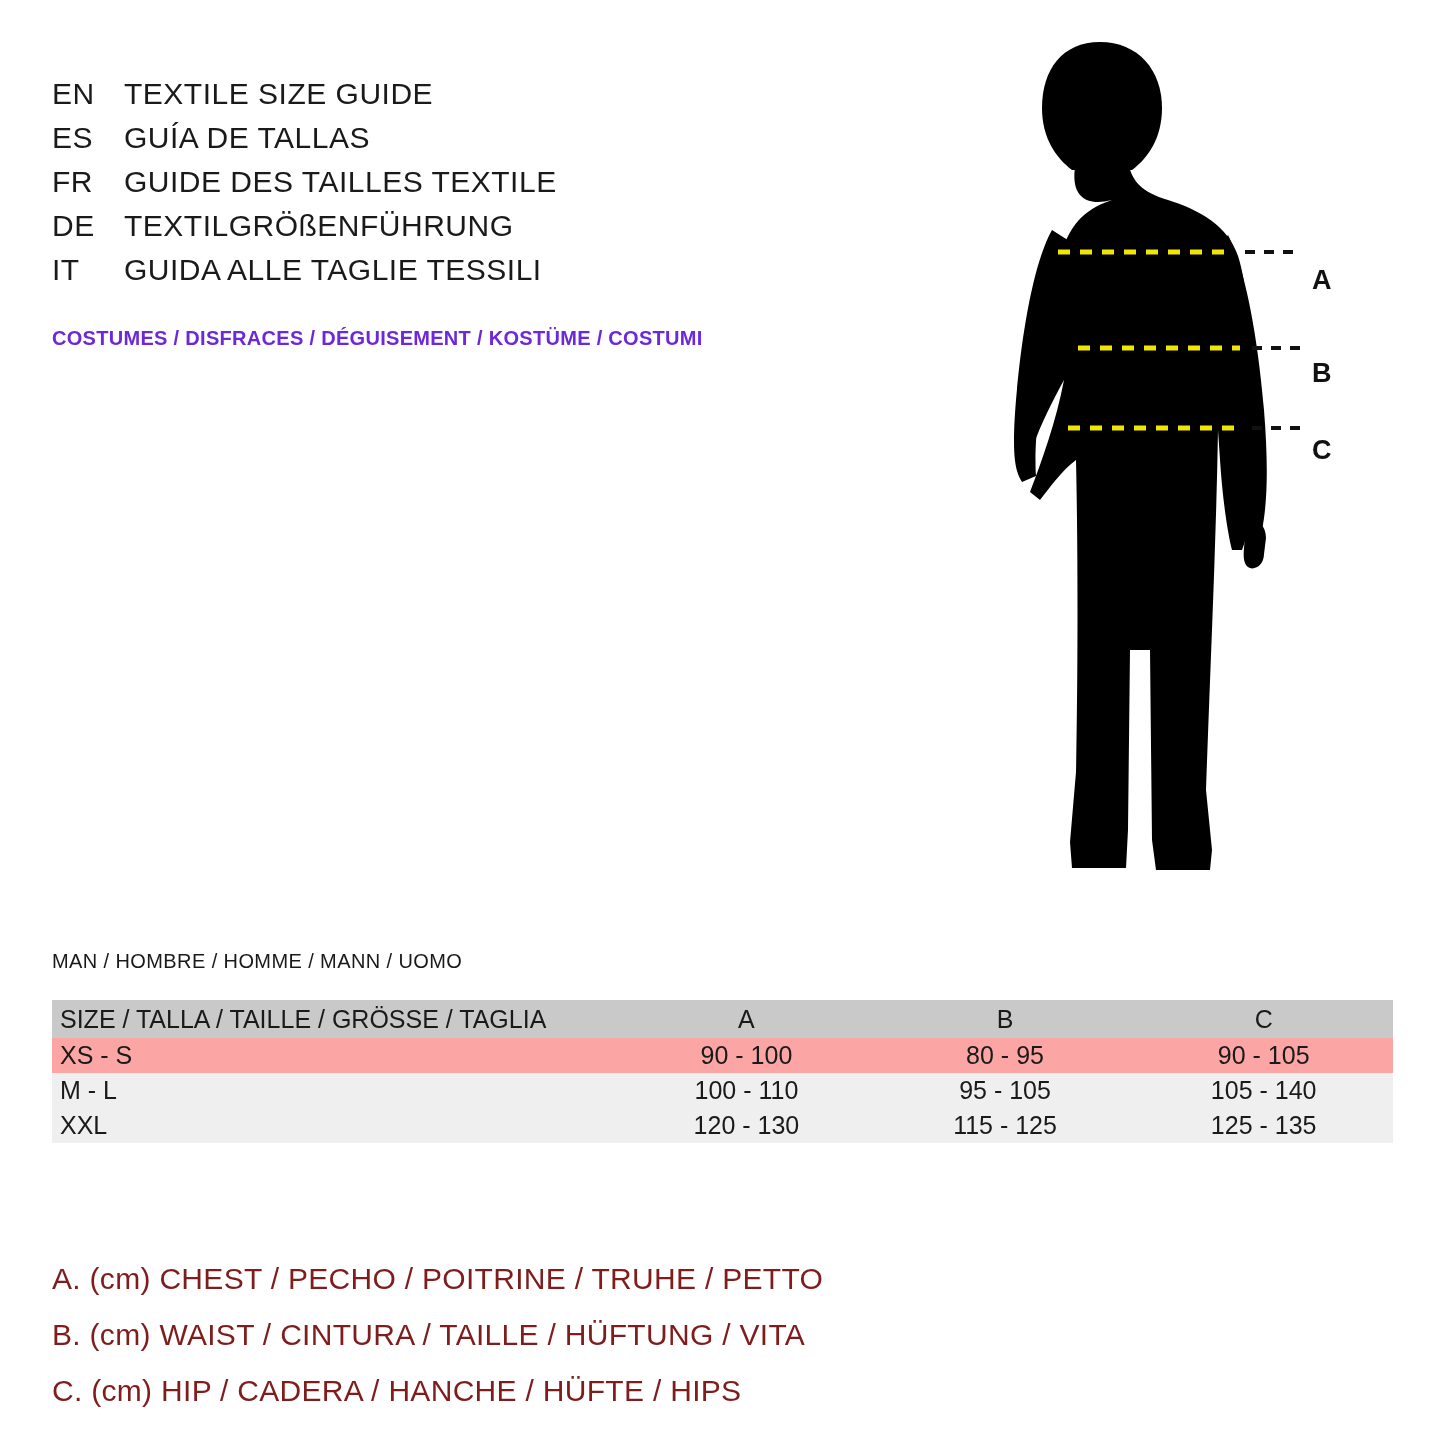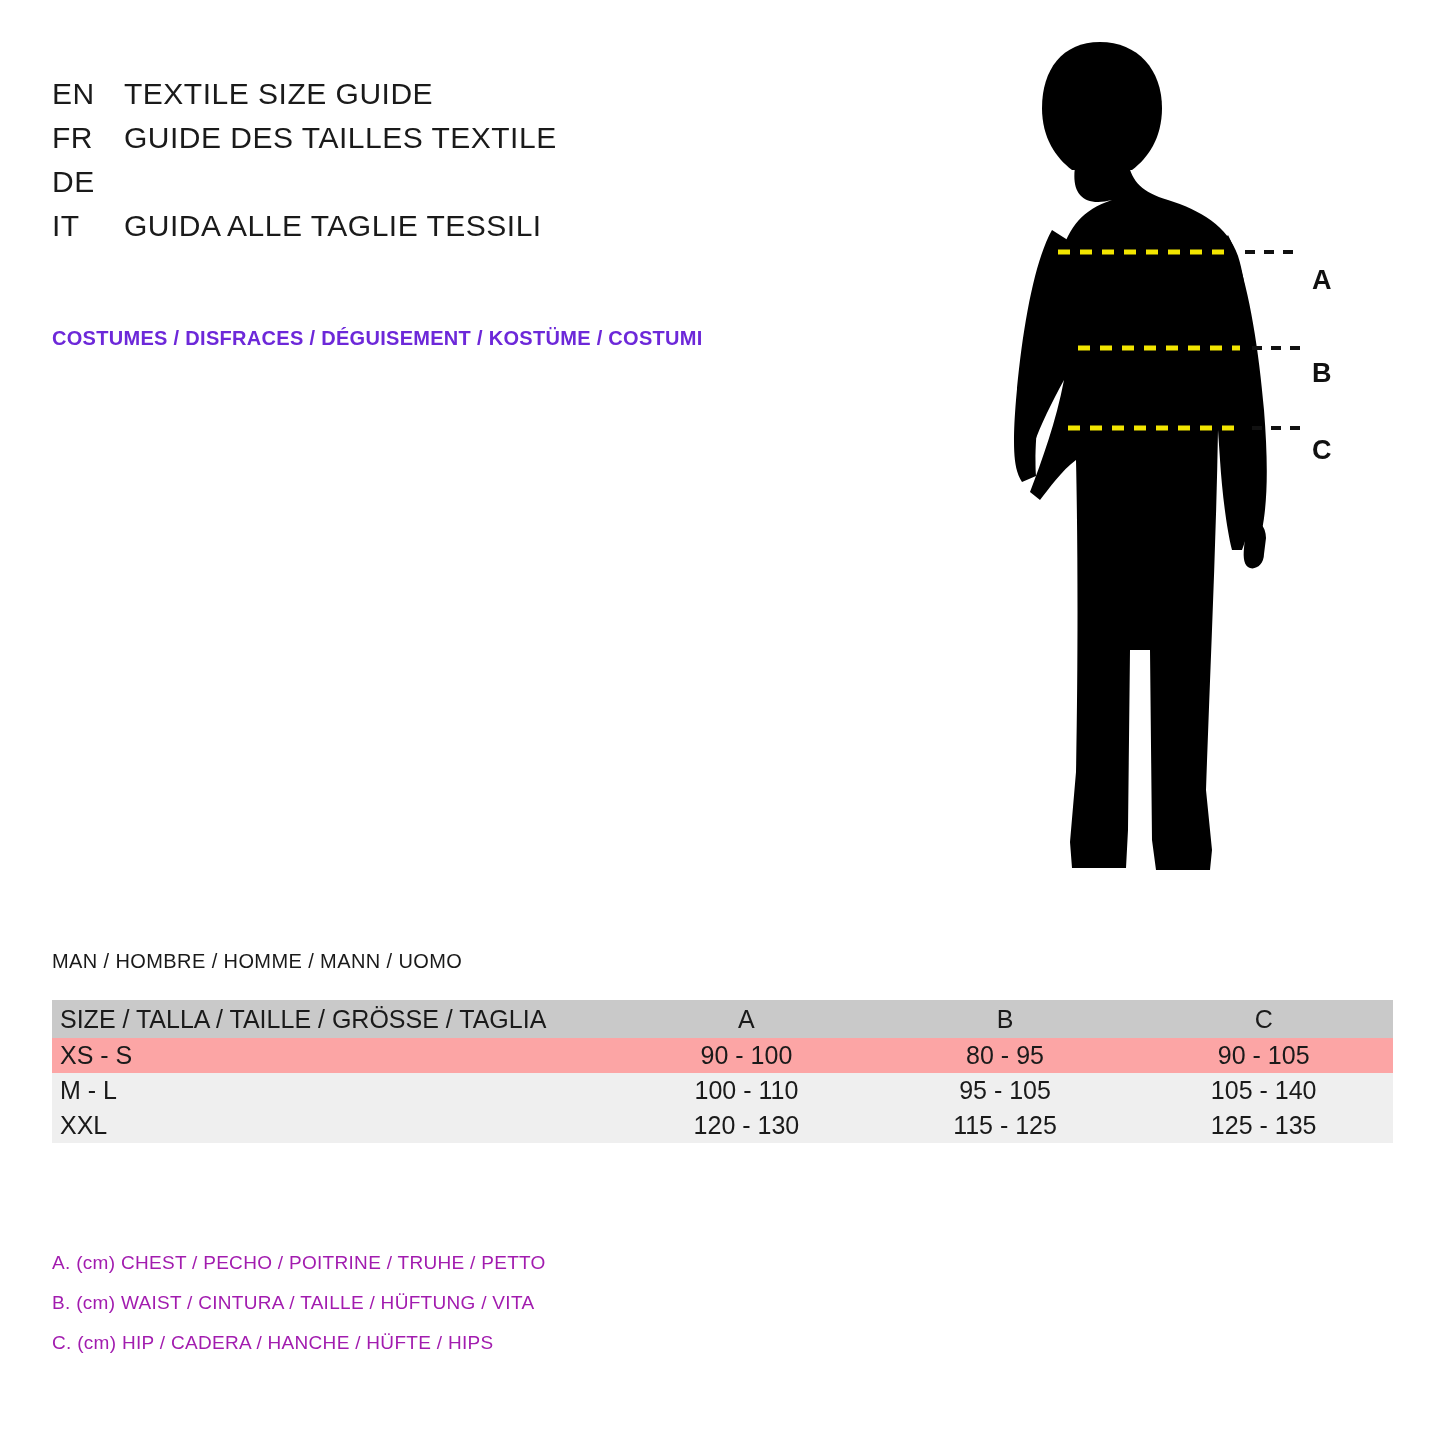--- a/index.html
+++ b/index.html
@@ -119,41 +119,47 @@
     width: 260px;
   }
 
   
   .legend {
     position: absolute;
     left: 52px;
     top: 1243px;
   }
   .legend-row {
-    font-size: 19px;
+    font-size: 30px;
     line-height: 40px;
     letter-spacing: 0.3px;
-    color: #a21caf;
+    color: #7f1d1d;
     white-space: nowrap;
+    margin-top: 16px;
   }
 </style>
 </head>
 <body>
 
 <div class="lang-block">
   <div class="lang-row">
     <span class="lang-code">EN</span>
     <span class="lang-text">TEXTILE SIZE GUIDE</span>
   </div>
   <div class="lang-row">
+    <span class="lang-code">ES</span>
+    <span class="lang-text">GUÍA DE TALLAS</span>
+  </div>
+  <div class="lang-row">
     <span class="lang-code">FR</span>
     <span class="lang-text">GUIDE DES TAILLES TEXTILE</span>
   </div>
   <div class="lang-row">
     <span class="lang-code">DE</span>
+    <span class="lang-text">TEXTILGRÖßENFÜHRUNG</span>
   </div>
   <div class="lang-row">
     <span class="lang-code">IT</span>
     <span class="lang-text">GUIDA ALLE TAGLIE TESSILI</span>
   </div>
 </div>
 
 <div class="section-title">COSTUMES / DISFRACES / DÉGUISEMENT / KOSTÜME / COSTUMI</div>
 
 <div class="figure-wrap">

